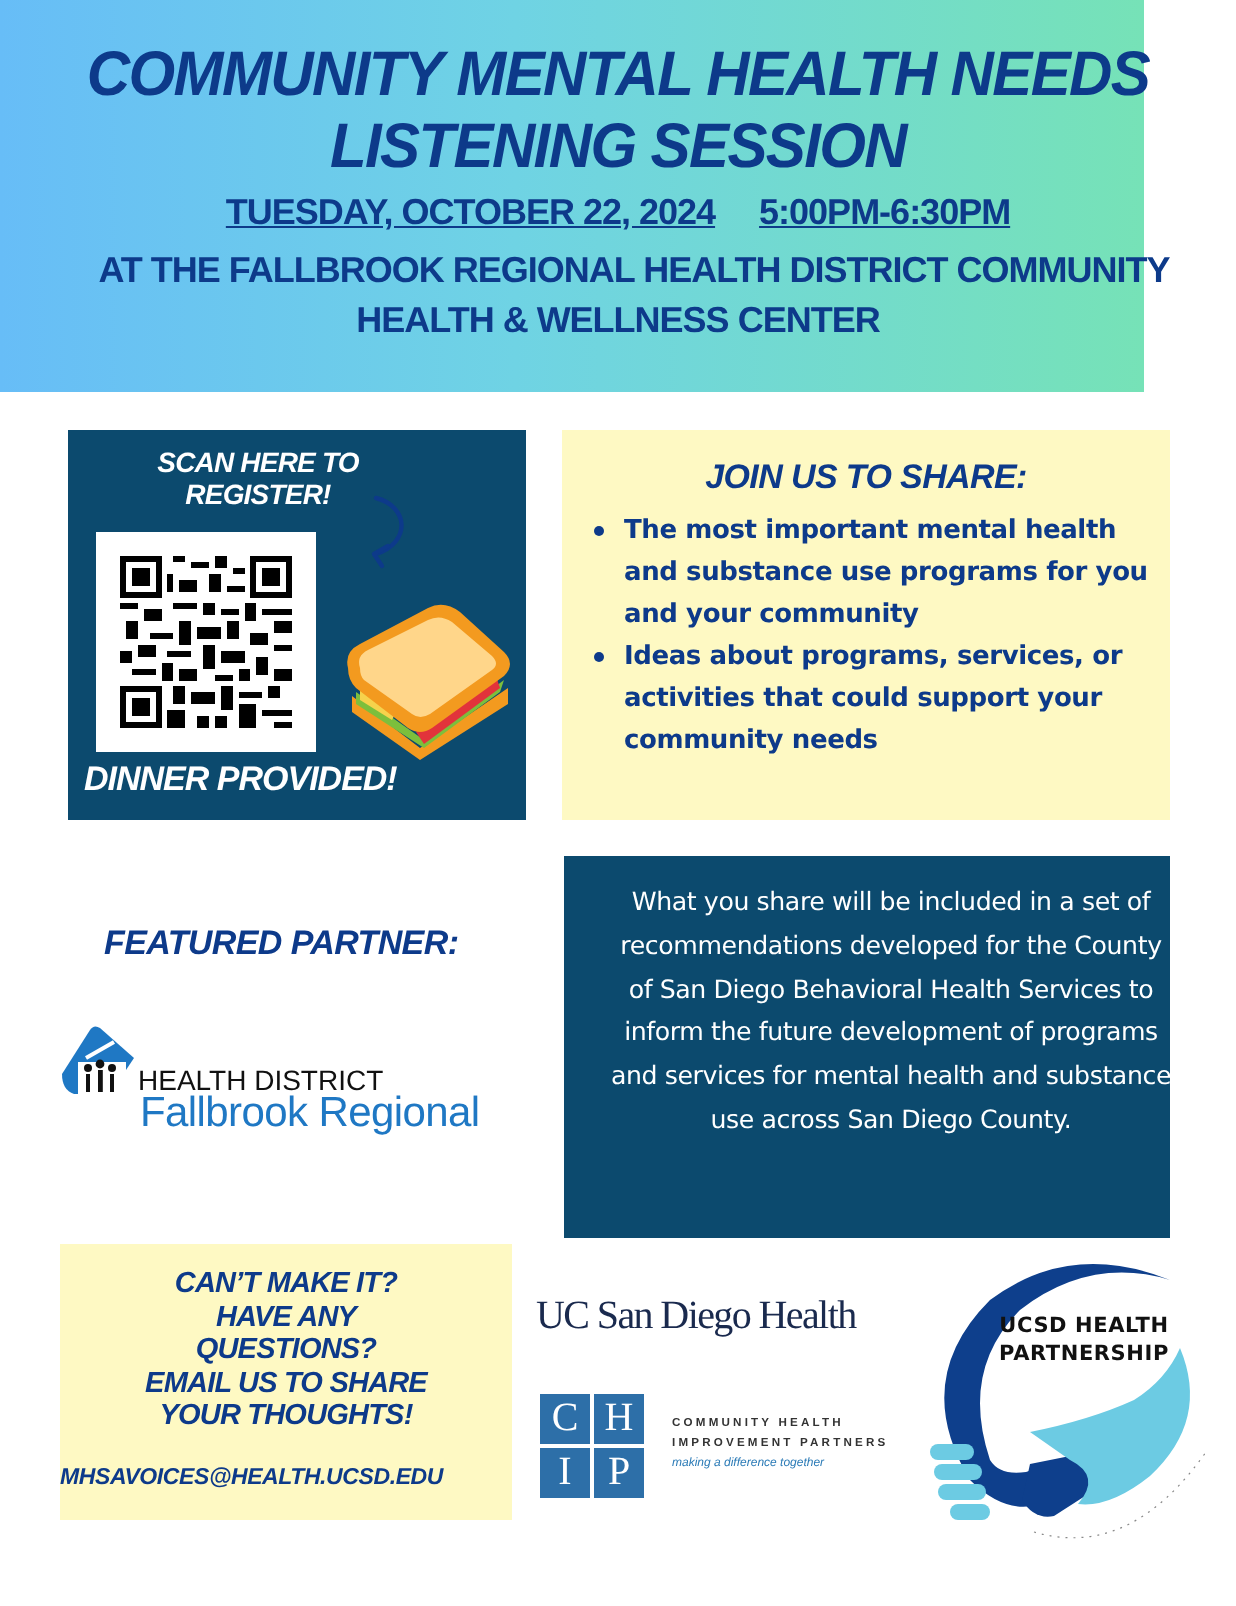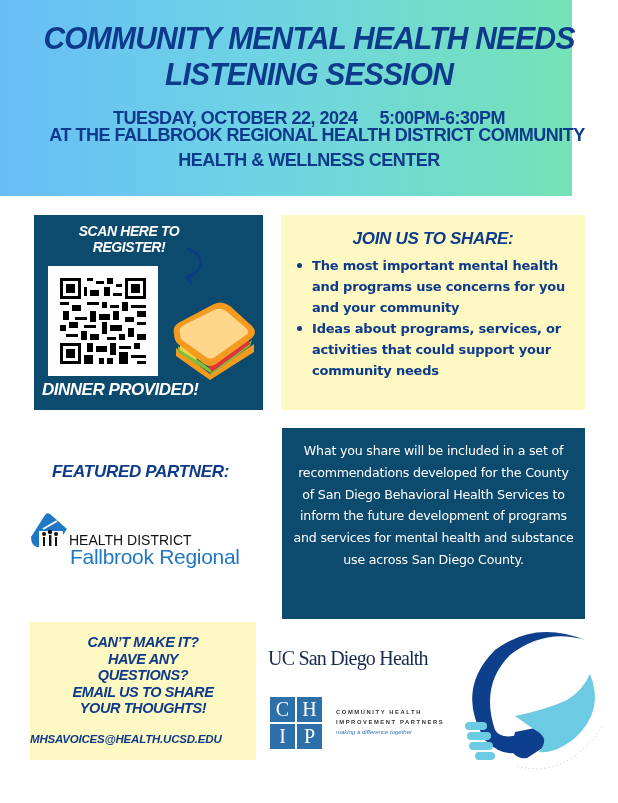--- a/index.html
+++ b/index.html
@@ -16,21 +16,21 @@
     font-family: "Liberation Sans", sans-serif; font-weight: 700; font-style: italic;
     font-size: 30px; line-height: 32px; color: #0d3a8a; letter-spacing: -0.8px;
     transform: scaleY(1.05);
   }
   .title.l1 { top: 22px; }
   .title.l2 { top: 58px; }
   .sub {
     position: absolute; left: 0; width: 618px;
     font-weight: 700; font-size: 18px; line-height: 20px; color: #0d3a8a; letter-spacing: -0.5px;
   }
-  .sub.date { top: 108px; }
+  .sub.date { top: 96px; text-decoration: underline; }
   .sub.venue1 { top: 125px; left: 8px; }
   .sub.venue2 { top: 150px; }
   .sub.addr { top: 176px; font-size: 12px; line-height: 14px; letter-spacing: -0.2px; }
   .date-gap { display: inline-block; width: 22px; }
 
   .box { position: absolute; }
   .blue { background: #0c4a6e; }
   .green { background: #fef9c3; }
 
   .reg-box { left: 34px; top: 215px; width: 229px; height: 195px; }
@@ -68,21 +68,21 @@
   .frhd-logo { position: absolute; left: 29px; top: 509px; width: 245px; height: 42px; }
   .frhd-name {
     position: absolute; left: 41px; top: 0px; font-size: 21px; line-height: 24px; color: #1f78c4; letter-spacing: -0.3px; margin-top: 36px;
   }
   .frhd-sub {
     position: absolute; left: 40px; top: 23px; font-size: 14px; line-height: 16px; color: #111; letter-spacing: 0px;
   }
 
   .info-box { left: 282px; top: 428px; width: 303px; height: 191px; }
   .info-text {
-    position: absolute; left: 10px; top: 12px; width: 283px; text-align: center; color: #ffffff;
+    position: absolute; left: 22px; top: 12px; width: 283px; text-align: center; color: #ffffff;
     font-family: "DejaVu Sans", sans-serif; font-size: 12.6px; line-height: 21.8px; letter-spacing: -0.2px;
   }
 
   .cant-box { left: 30px; top: 622px; width: 226px; height: 138px; }
   .cant-text {
     position: absolute; left: 0; top: 12px; width: 226px; text-align: center;
     font-weight: 700; font-style: italic; font-size: 14.5px; line-height: 16.5px; color: #0d3a8a; letter-spacing: -0.4px;
   }
   .email {
     position: absolute; left: 0; top: 110px; width: 226px; text-align: left;
@@ -199,21 +199,21 @@
     <path d="M12 44 L30 56 L28 60 L12 50 Z" fill="#f6d24c"></path>
     <path d="M6 34 Q4 26 12 22 L46 4 Q54 0 62 6 L84 26 Q90 32 84 38 L48 64 Q42 68 36 64 L10 44 Q6 40 6 34 Z" fill="#f39a1f"></path>
     <path d="M12 34 Q10 28 16 25 L46 10 Q52 7 58 11 L78 28 Q82 32 78 35 L47 57 Q42 60 38 57 L14 40 Q12 38 12 34 Z" fill="#ffd68a"></path>
   </svg>
   <div class="dinner">DINNER PROVIDED!</div>
 </div>
 
 <div class="box green share-box">
   <div class="share-title">JOIN US TO SHARE:</div>
   <ul class="share-list">
-    <li>The most important mental health and programs use concerns for you and your community</li>
+    <li>The most important mental health and substance use programs for you and your community</li>
     <li>Ideas about programs, services, or activities that could support your community needs</li>
   </ul>
 </div>
 
 <div class="featured">FEATURED PARTNER:</div>
 <div class="frhd-logo">
   <svg style="position:absolute;left:0;top:2px;width:40px;height:38px" viewBox="0 0 40 38">
     <path d="M2 26 L16 4 Q18 1 21 3 L38 18 L26 36 L8 36 Q2 34 2 26 Z" fill="#1f78c4"></path>
     <path d="M14 18 L28 10" stroke="#fff" stroke-width="2"></path>
     <rect x="10" y="20" width="24" height="18" fill="#fff"></rect>
@@ -261,13 +261,14 @@
   <svg style="position:absolute;left:0;top:0;width:160px;height:160px" viewBox="0 0 160 160">
     <path d="M30 120 Q0 70 40 30 Q80 0 130 20 Q90 8 55 35 Q25 65 40 110 Q45 118 58 116 L88 106 L70 130 Q50 140 30 120 Z" fill="#0e3f8c"></path>
     <path d="M60 112 L90 106 L100 120 L72 138 Q62 140 56 130 Z" fill="#0e3f8c"></path>
     <rect x="10" y="102" width="22" height="8" rx="4" fill="#6ccbe3"></rect>
     <rect x="12" y="112" width="24" height="8" rx="4" fill="#6ccbe3"></rect>
     <rect x="14" y="122" width="24" height="8" rx="4" fill="#6ccbe3"></rect>
     <rect x="20" y="132" width="20" height="8" rx="4" fill="#6ccbe3"></rect>
     <path d="M60 96 Q90 90 112 80 Q128 70 135 54 Q150 90 120 118 Q100 134 84 132 Q96 118 80 110 Z" fill="#6ccbe3"></path>
     <path d="M62 146 Q110 160 148 106" fill="none" stroke="#888" stroke-width="0.6" stroke-dasharray="1 3"></path>
   </svg>
+  <div class="partner-text">UCSD HEALTH PARTNERSHIP</div>
 </div>
 
 </body></html>

